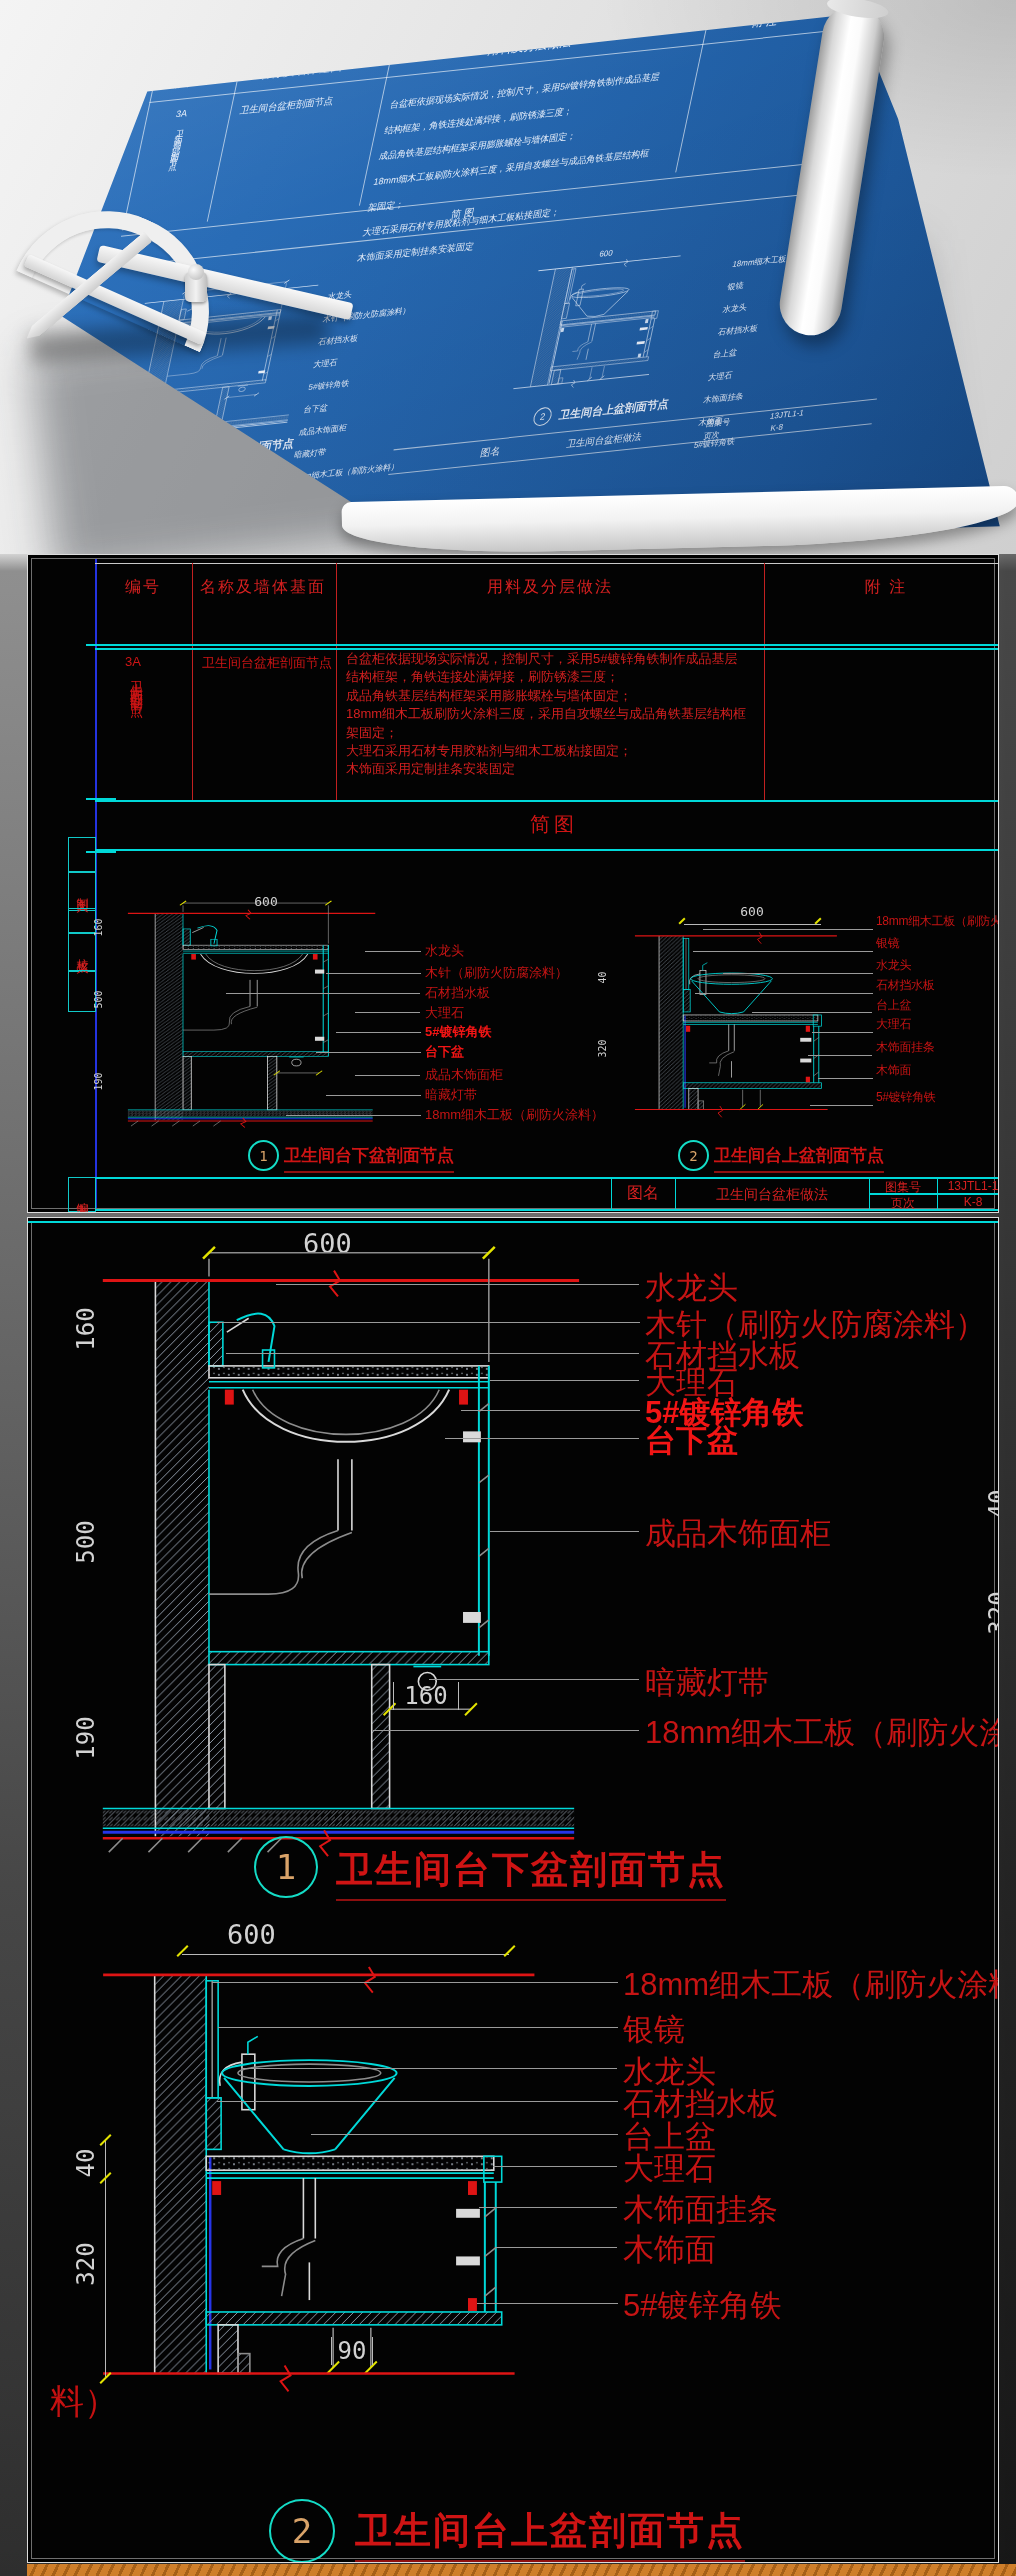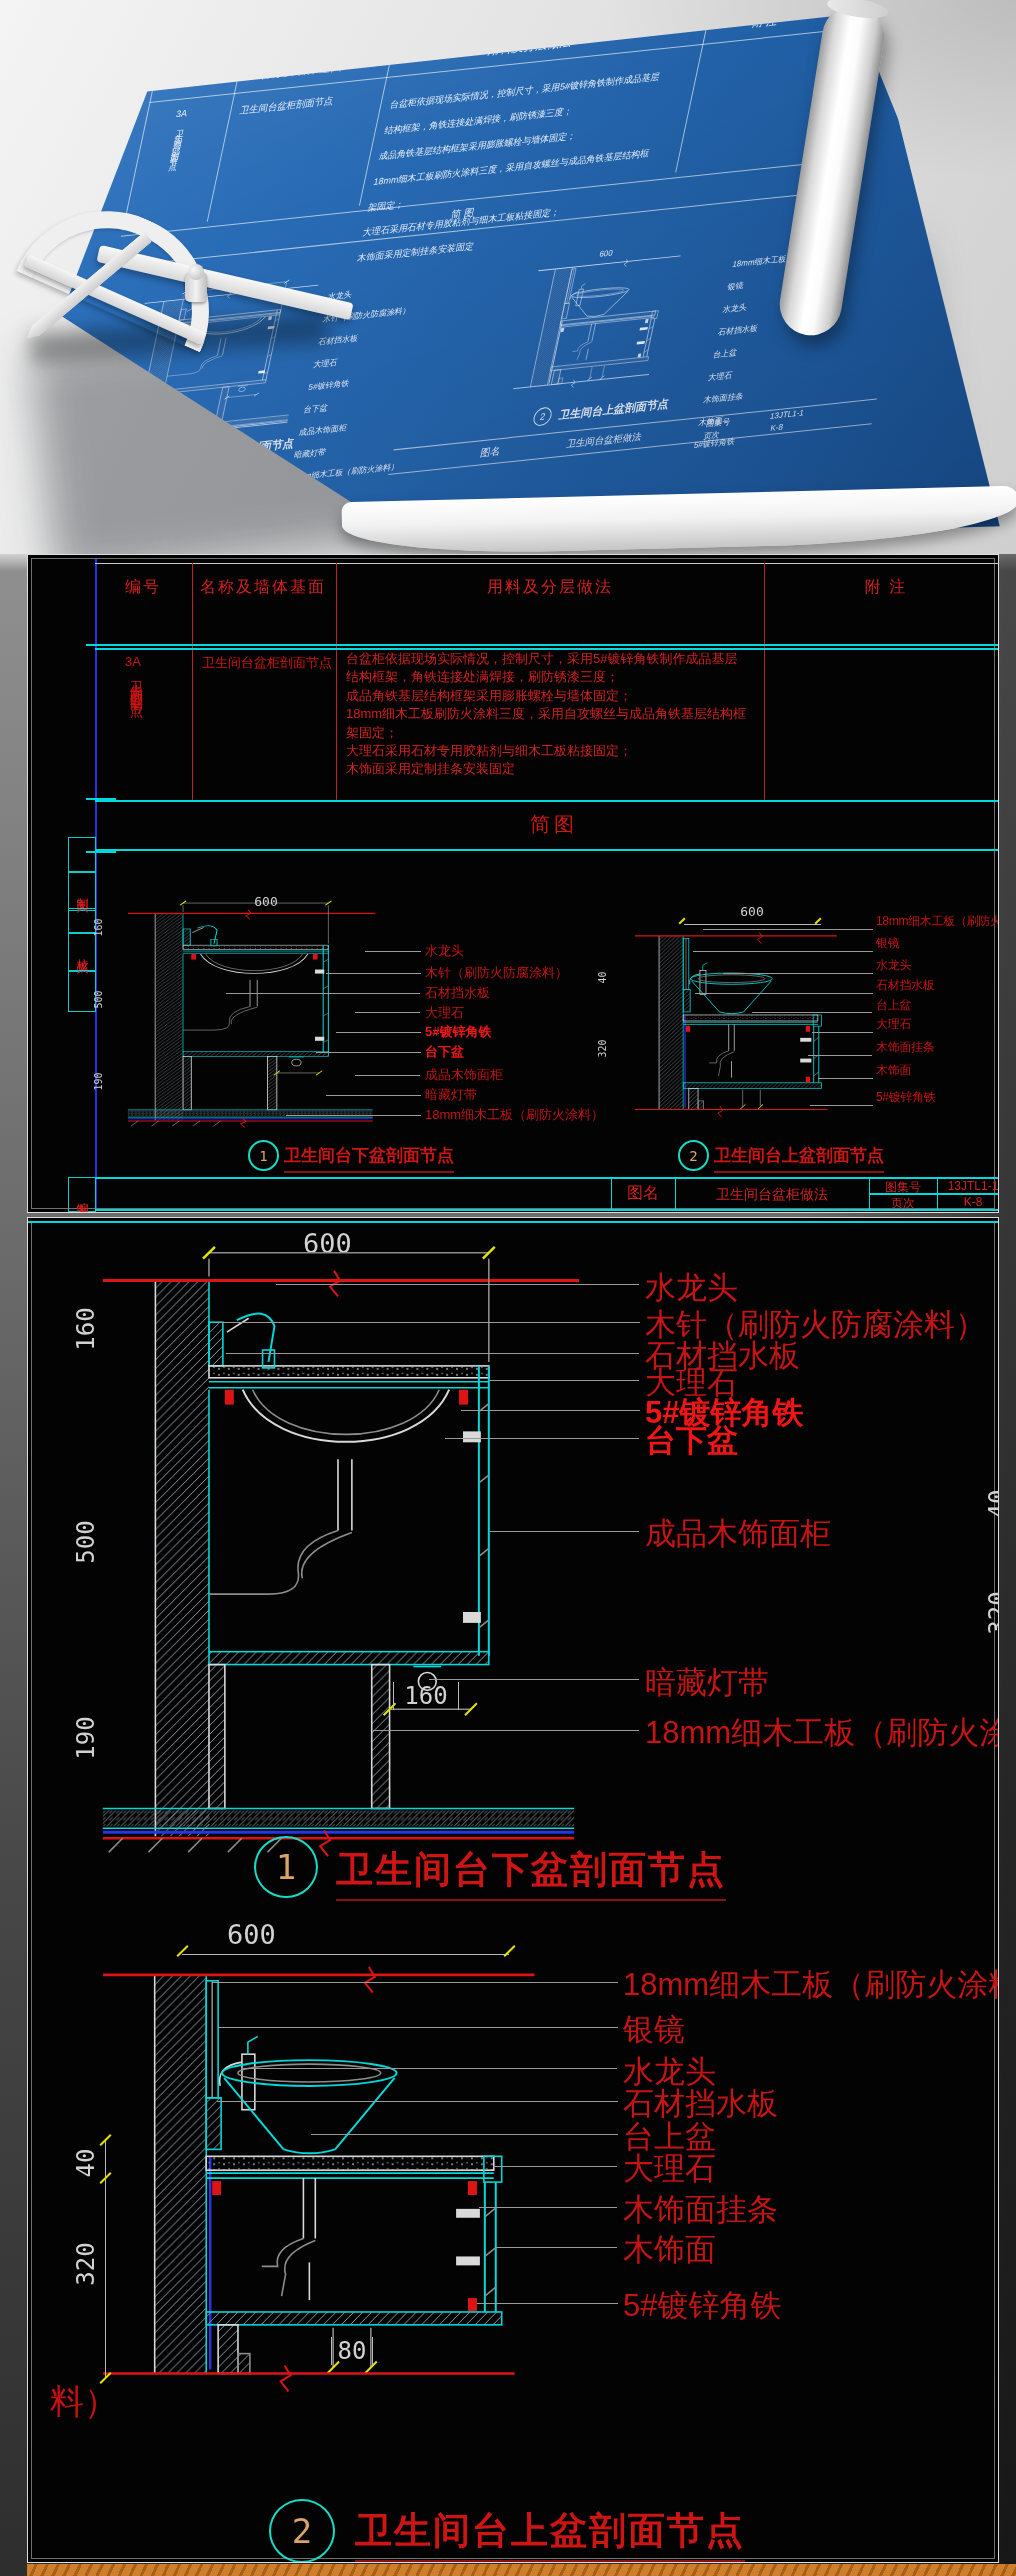--- a/index.html
+++ b/index.html
@@ -455,21 +455,21 @@
     <div class="lbl" style="left:595px;top:974px">木饰面挂条</div>
     <div class="lbl" style="left:595px;top:1014px">木饰面</div>
     <div class="lbl" style="left:595px;top:1070px">5#镀锌角铁</div>
 
     <div class="dln" style="left:77px;top:923px;width:1px;height:238px"></div>
     <div class="tick" style="left:70px;top:921px"></div>
     <div class="tick" style="left:70px;top:959px"></div>
     <div class="tick" style="left:70px;top:1159px"></div>
     <div class="dim vrot" style="left:28px;top:931px;width:60px;font-size:24px">40</div>
     <div class="dim vrot" style="left:28px;top:1032px;width:60px;font-size:24px">320</div>
-    <div class="dim" style="left:303px;top:1119px;width:40px;font-size:24px;border-left:1px solid #bbb;border-right:1px solid #bbb">80</div>
+    <div class="dim" style="left:303px;top:1119px;width:40px;font-size:24px;border-left:1px solid #bbb;border-right:1px solid #bbb">90</div>
     <div class="abs" style="left:22px;top:1161px;font-size:34px;color:#c51111">料）</div>
 
     <div class="circ" style="left:241px;top:1281px;width:62px;height:60px;font-size:34px">2</div>
     <div class="dtitle" style="left:327px;top:1288px;font-size:37px;letter-spacing:2px">卫生间台上盆剖面节点</div>
   </section>
 
   <div class="orange"></div>
 </div>
 
 

